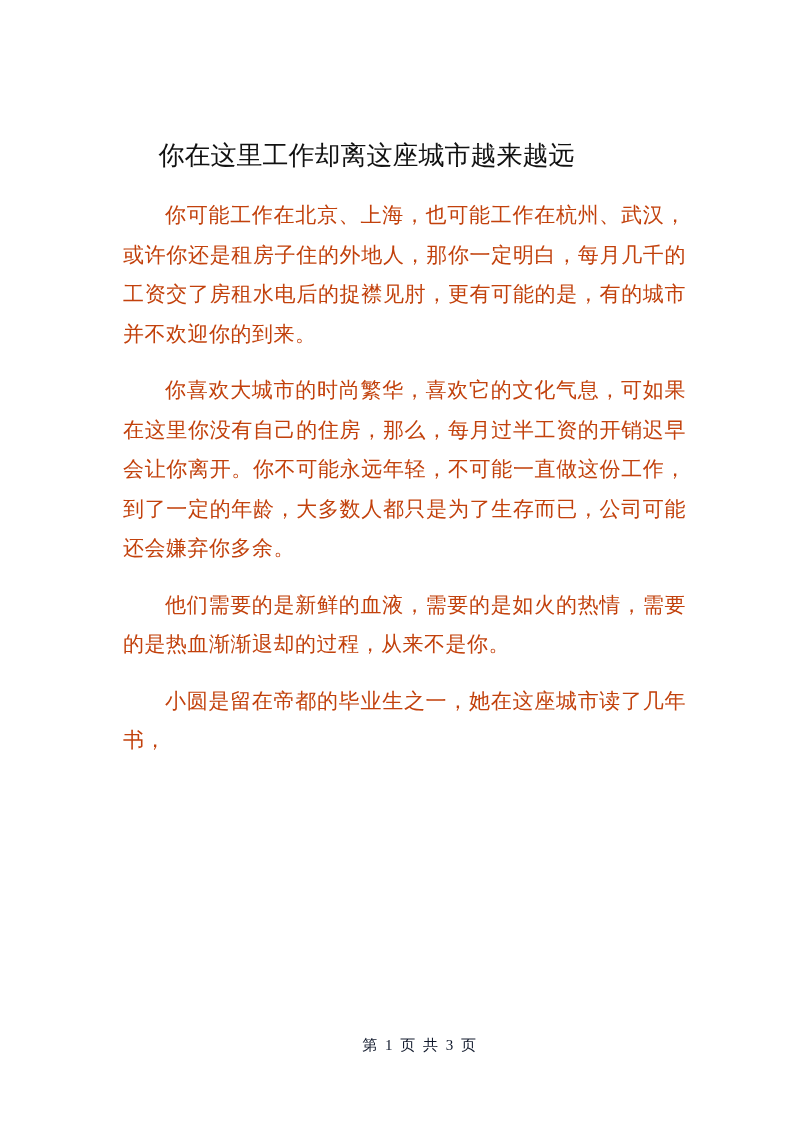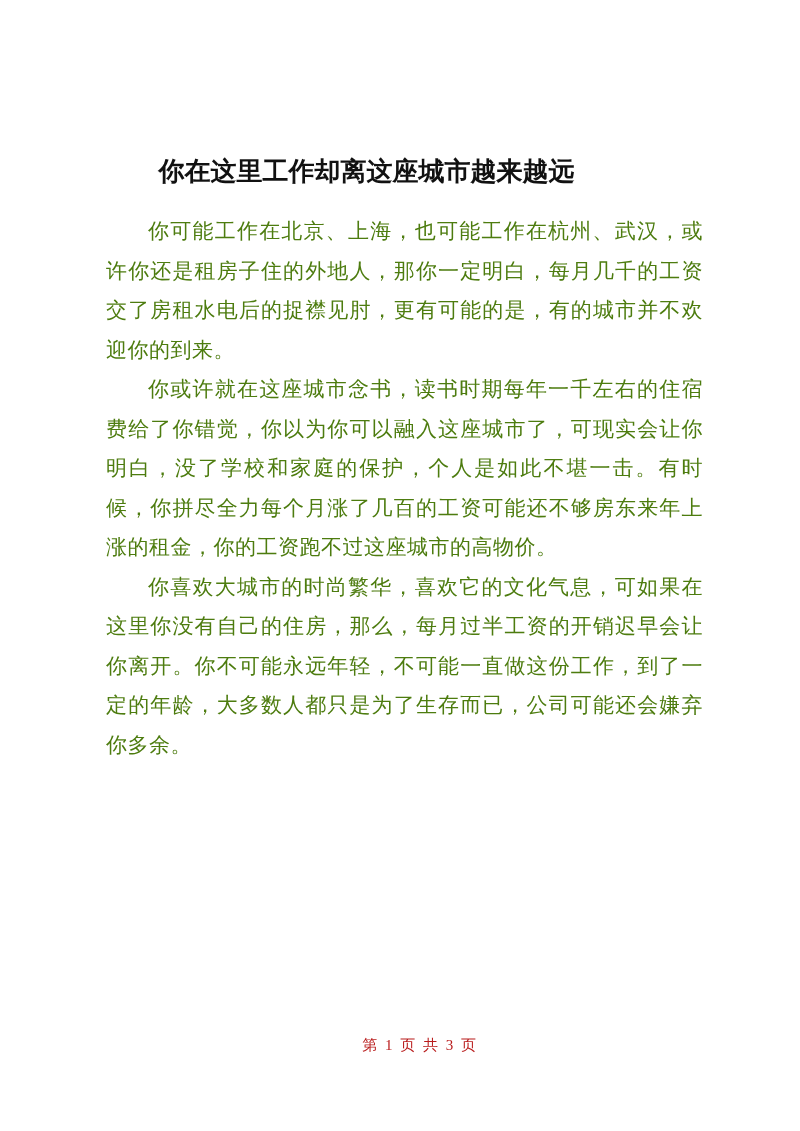--- a/index.html
+++ b/index.html
@@ -15,60 +15,61 @@
     overflow: hidden;
     font-family: "Liberation Serif", "DejaVu Serif", serif;
   }
   .doc {
     position: absolute;
     top: 138px;
     left: 106px;
     right: 97px;
   }
   .title {
-    margin: 16px 0 22px 0;
+    margin: 0 0 22px 0;
     padding: 0 76px 0 0;
     font-size: 26px;
-    font-weight: bold;
+    font-weight: normal;
     line-height: 36px;
     text-align: center;
     color: #111111;
     letter-spacing: 0px;
     white-space: nowrap;
   }
   .para {
-    margin: 0;
+    margin: 17px;
     font-size: 21px;
     line-height: 39.5px;
     letter-spacing: 0.5px;
     text-align: justify;
     text-justify: inter-ideograph;
     text-indent: 2em;
-    color: #4d7c0f;
+    color: #c2410c;
   }
   .footer {
     position: absolute;
     left: 0;
     right: 0;
     top: 1036px;
     padding-left: 40px;
     text-align: center;
     font-size: 15px;
     letter-spacing: 2px;
-    color: #b91c1c;
+    color: #0f172a;
   }
 </style>
 </head>
 <body>
 
 <div class="page">
   <div class="doc">
     <h1 class="title">你在这里工作却离这座城市越来越远</h1>
     <div>
         <p class="para">你可能工作在北京、上海，也可能工作在杭州、武汉，或许你还是租房子住的外地人，那你一定明白，每月几千的工资交了房租水电后的捉襟见肘，更有可能的是，有的城市并不欢迎你的到来。</p>
-        <p class="para">你或许就在这座城市念书，读书时期每年一千左右的住宿费给了你错觉，你以为你可以融入这座城市了，可现实会让你明白，没了学校和家庭的保护，个人是如此不堪一击。有时候，你拼尽全力每个月涨了几百的工资可能还不够房东来年上涨的租金，你的工资跑不过这座城市的高物价。</p>
         <p class="para">你喜欢大城市的时尚繁华，喜欢它的文化气息，可如果在这里你没有自己的住房，那么，每月过半工资的开销迟早会让你离开。你不可能永远年轻，不可能一直做这份工作，到了一定的年龄，大多数人都只是为了生存而已，公司可能还会嫌弃你多余。</p>
+        <p class="para">他们需要的是新鲜的血液，需要的是如火的热情，需要的是热血渐渐退却的过程，从来不是你。</p>
+        <p class="para">小圆是留在帝都的毕业生之一，她在这座城市读了几年书，</p>
       </div>
   </div>
   <div class="footer">
     <span>第 1 页 共 3 页</span>
   </div>
 </div>
 
 </body></html>

